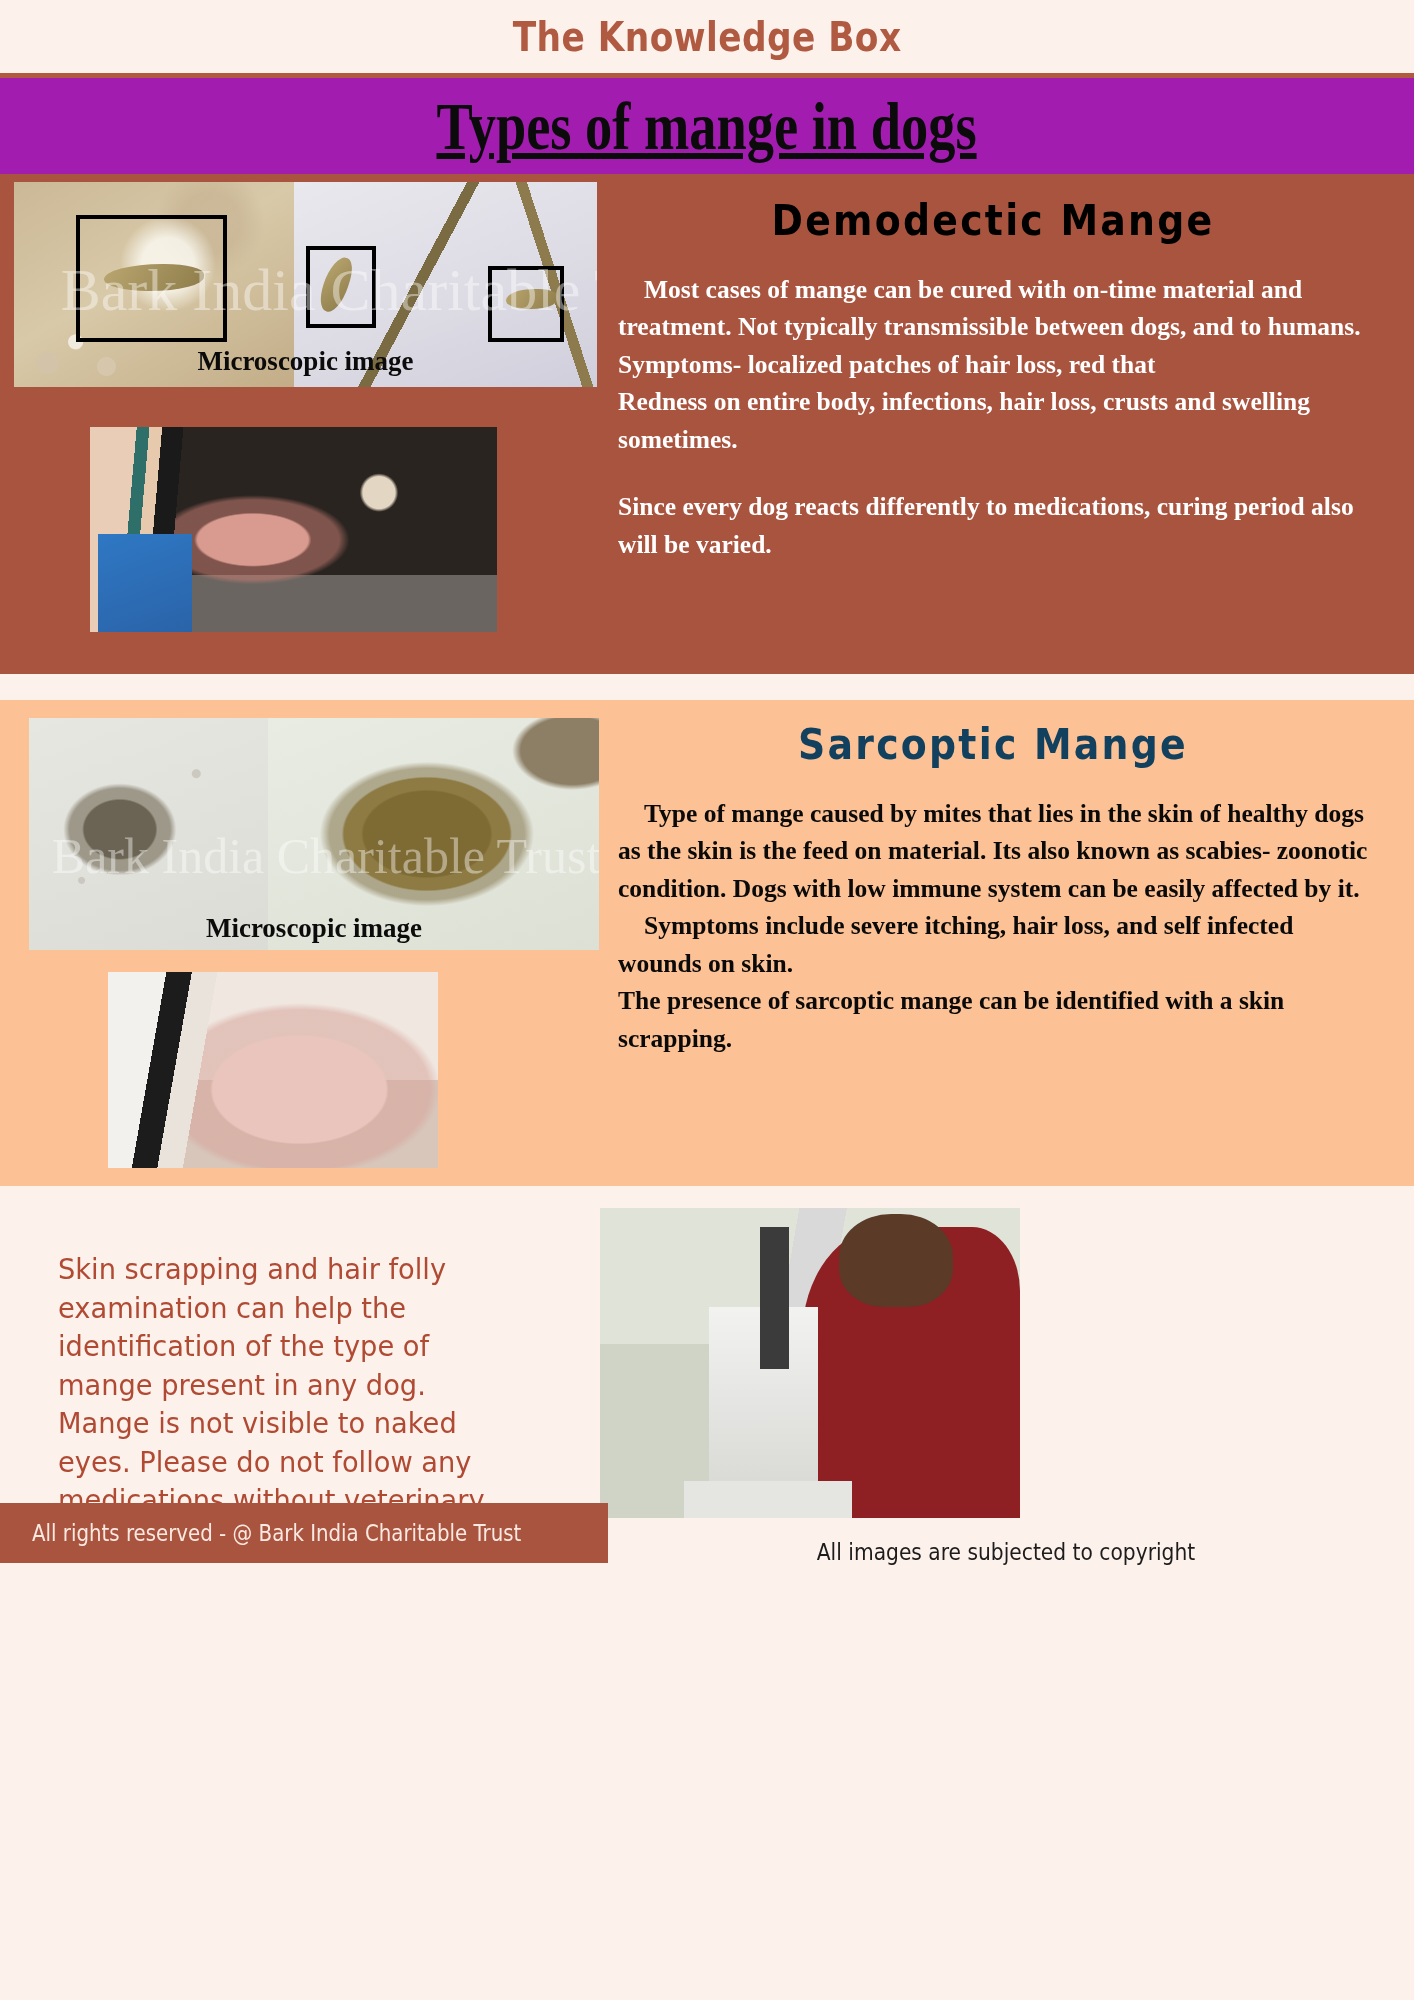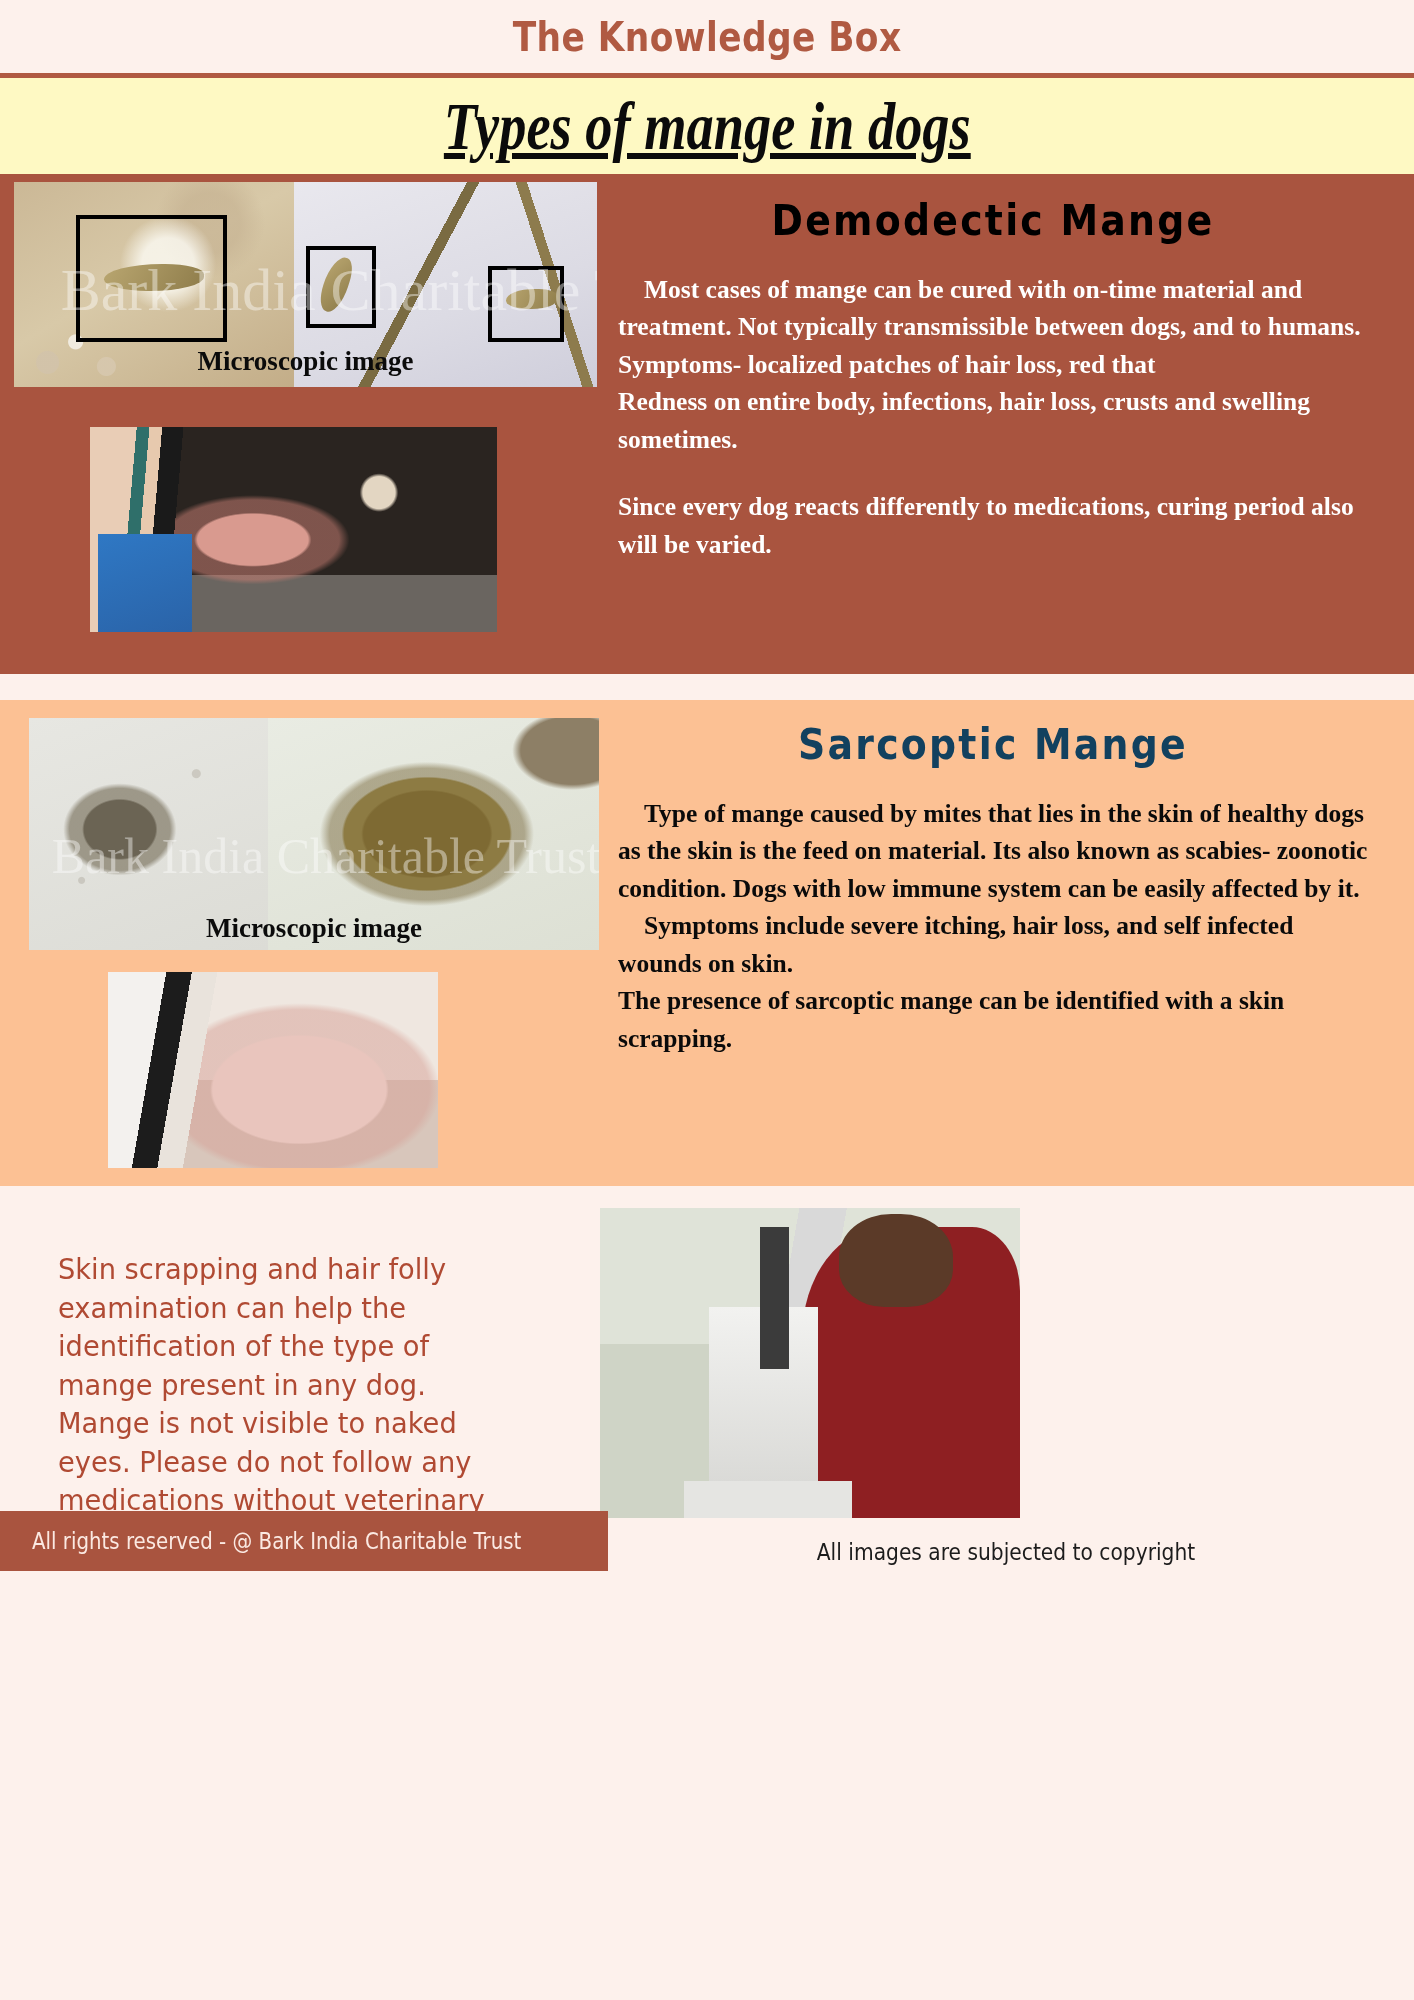--- a/index.html
+++ b/index.html
@@ -29,22 +29,21 @@
     color: #b05a42;
     letter-spacing: .5px;
     transform: scaleX(.86);
   }
 
   .main-title-wrap {
     height: 96px;
     display: flex;
     align-items: center;
     justify-content: center;
-    background: #fef9c3;
-    font-style: italic;
+    background: #a21caf;
   }
   .main-title {
     font-family: "Liberation Serif", serif;
     font-weight: bold;
     font-size: 68px;
     color: #0b0b0b;
     text-decoration: underline;
     text-underline-offset: 4px;
     transform: scaleX(.80);
     white-space: nowrap;
@@ -242,21 +241,21 @@
     background: #3b3b3b;
   }
   .scope-base {
     position: absolute; left: 20%; bottom: 0;
     width: 40%; height: 12%;
     background: #e5e5e2;
   }
 
   .footer-bar {
     position: absolute;
-    left: 0; bottom: 8px;
+    left: 0; bottom: 16px;
     width: 608px; height: 60px;
     background: #a9543f;
     display: flex;
     align-items: center;
     padding-left: 32px;
   }
   .footer-bar span {
     font-family: "DejaVu Sans", sans-serif;
     font-size: 23px;
     color: #fbe9e2;

